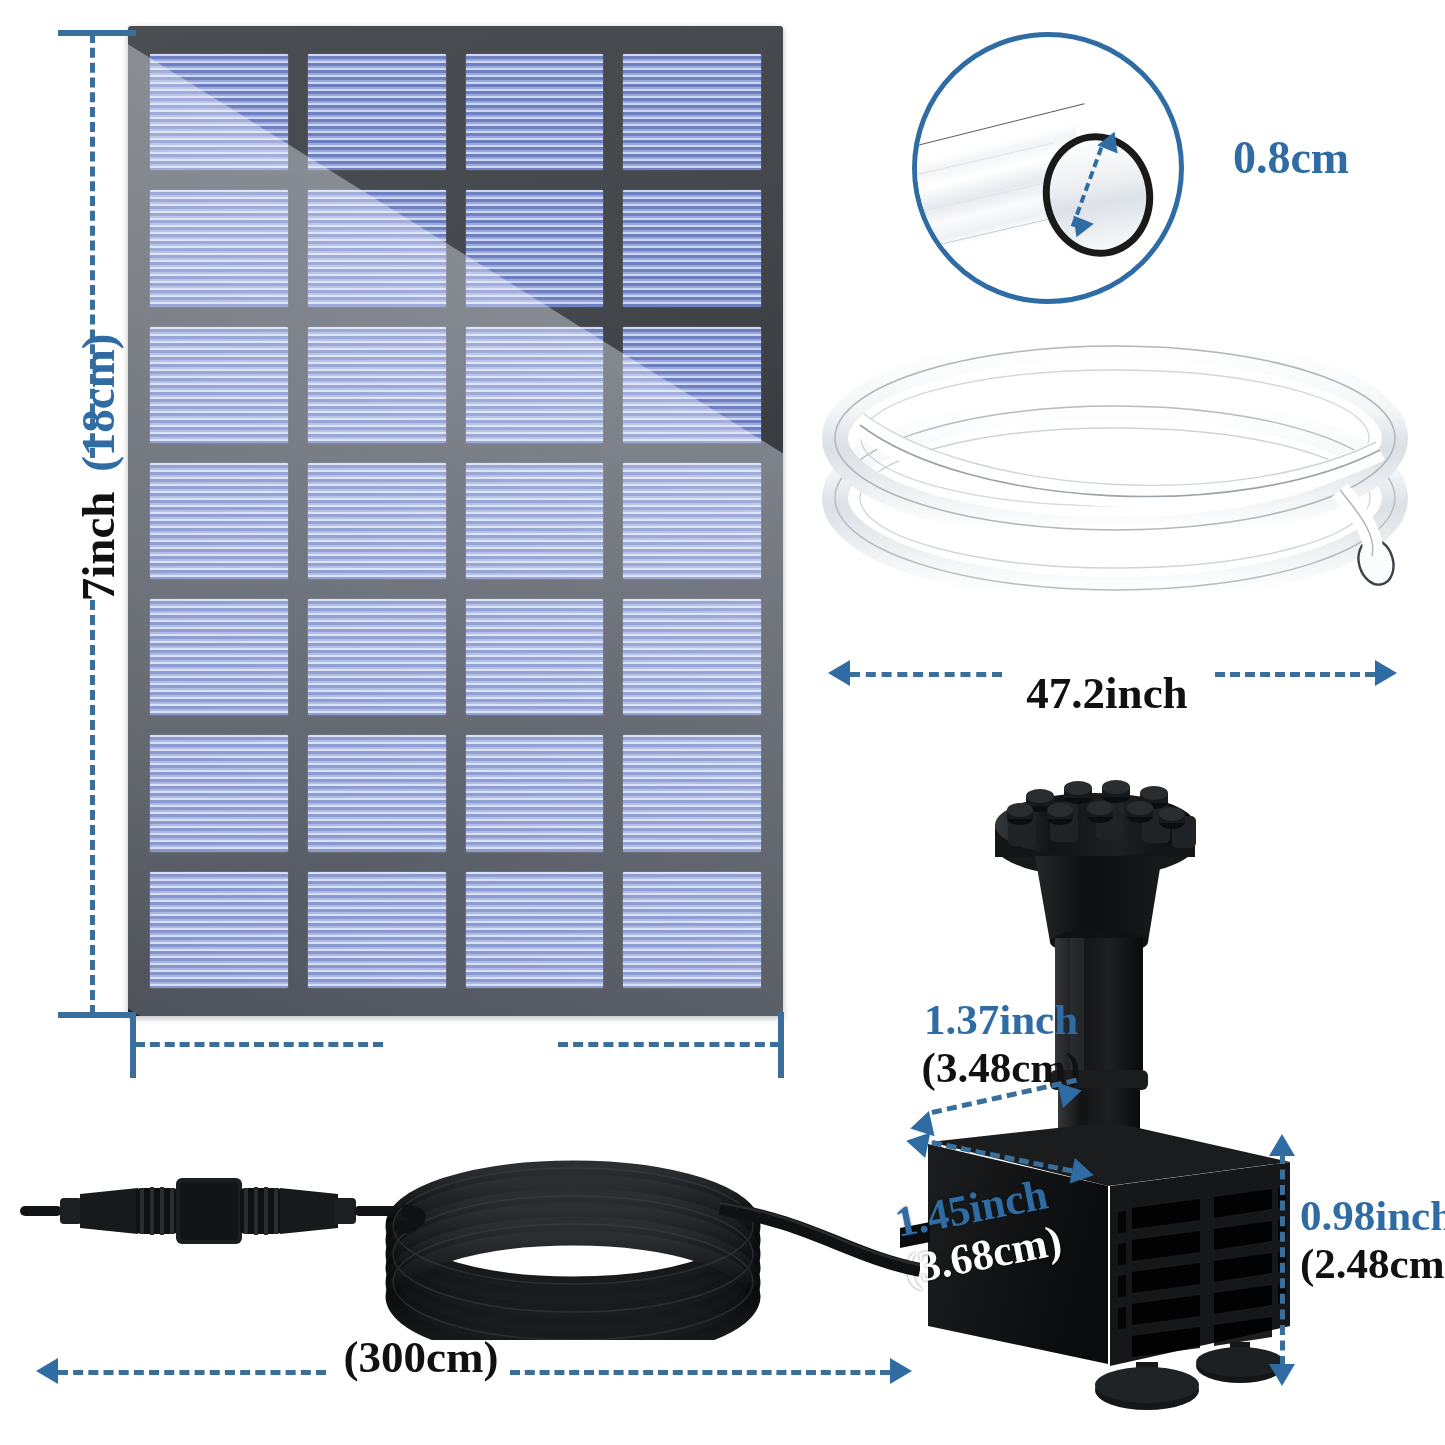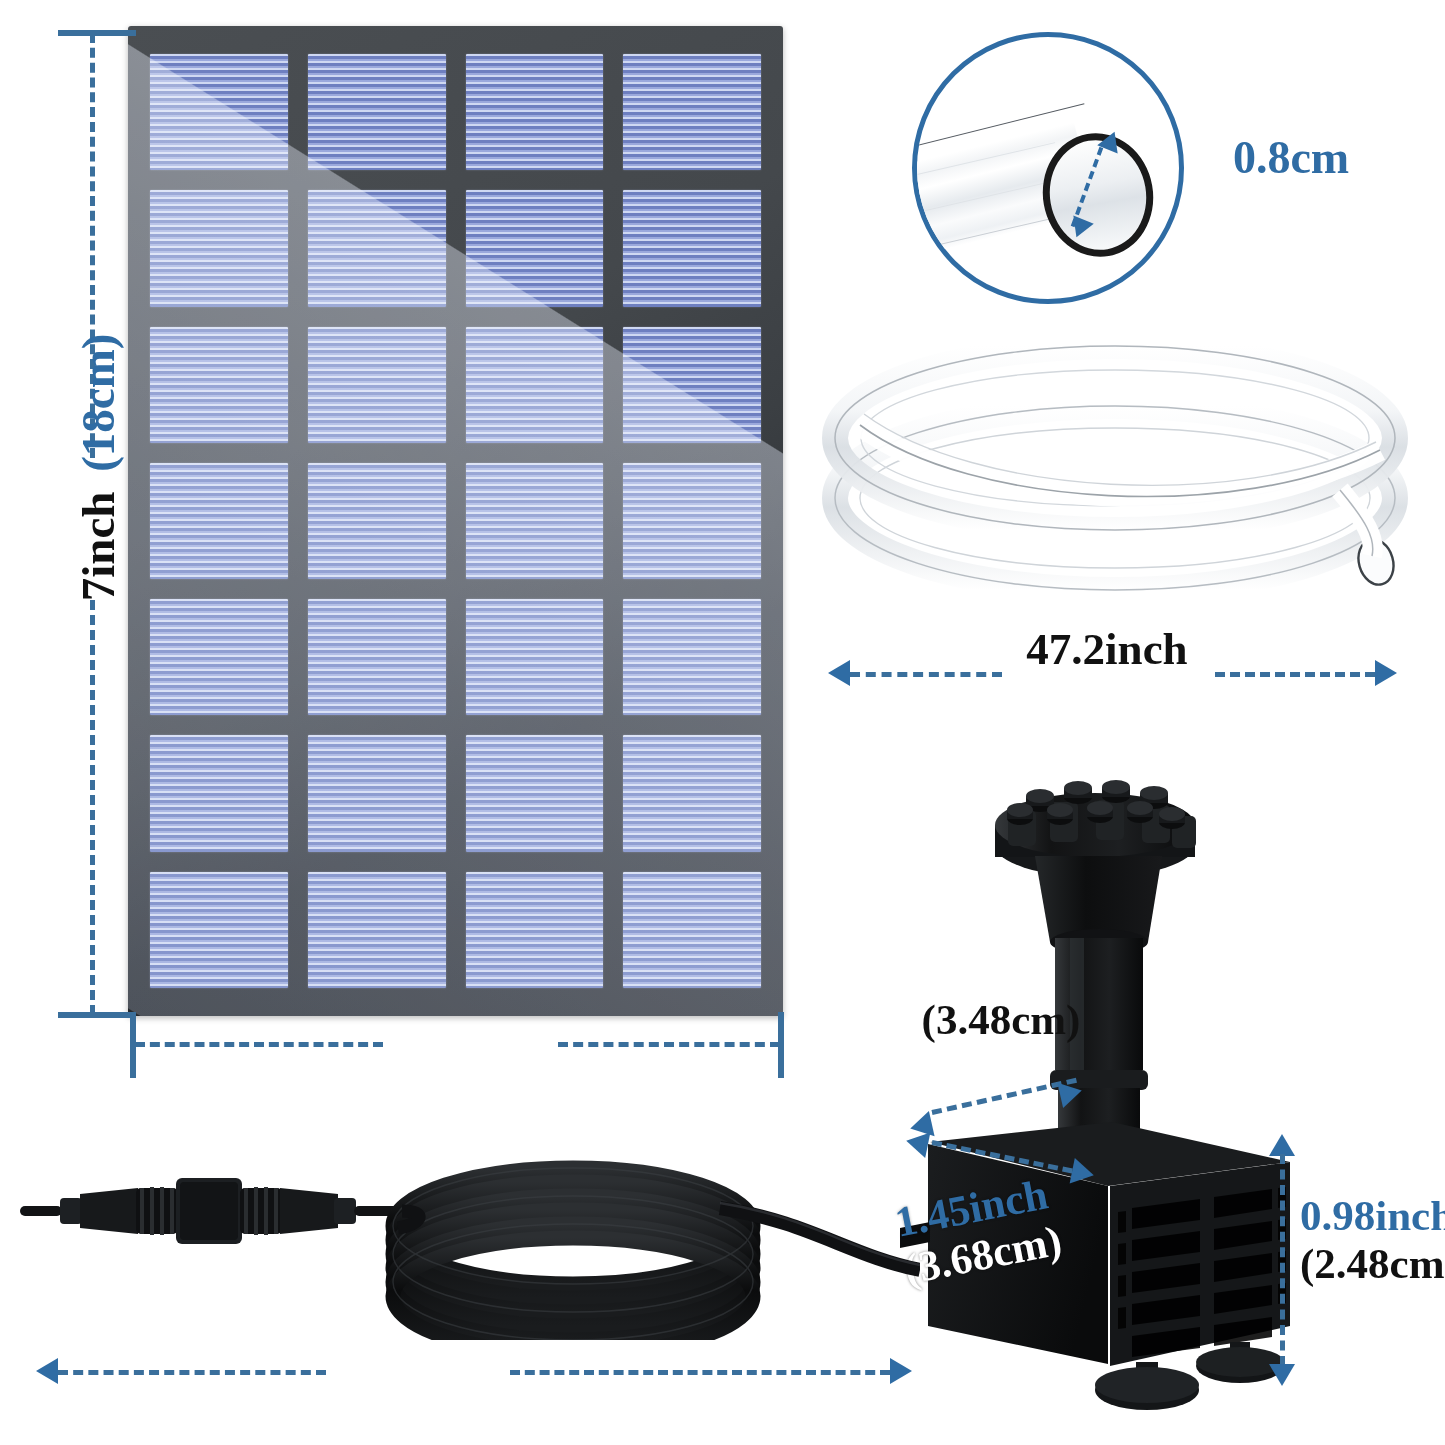--- a/index.html
+++ b/index.html
@@ -173,21 +173,21 @@
       <path d="M 520 160 C 545 190, 556 208, 552 226" fill="none" stroke="#ffffff" stroke-width="20"></path>
       <path d="M 520 160 C 545 190, 556 208, 552 226" fill="none" stroke="#b0b6bc" stroke-width="1.5"></path>
     </svg>
   </div>
 
   <div class="abs">
     <div class="arrow arr-left" style="left:828px;top:660px;"></div>
     <div class="abs hline" style="left:850px;top:672px;width:152px;"></div>
     <div class="abs hline" style="left:1215px;top:672px;width:160px;"></div>
     <div class="arrow arr-right" style="left:1375px;top:660px;"></div>
-    <div class="abs dimtxt" style="left:1000px;top:624px;width:214px;font-size:45px;">
+    <div class="abs dimtxt" style="left:1000px;top:668px;width:214px;font-size:45px;">
       <div class="black">47.2inch</div>
     </div>
   </div>
 
   <div id="pump" class="abs">
     <svg width="400" height="640" viewBox="0 0 400 640">
       <defs>
         <linearGradient id="blk" x1="0" y1="0" x2="1" y2="0">
           <stop offset="0%" stop-color="#35383b"></stop>
           <stop offset="28%" stop-color="#121314"></stop>
@@ -291,20 +291,21 @@
       <rect x="330" y="572" width="20" height="22" fill="#141618"></rect>
       <ellipse cx="340" cy="596" rx="44" ry="17" fill="#131517"></ellipse>
       <ellipse cx="340" cy="592" rx="44" ry="15" fill="#1d2022"></ellipse>
 
       <path d="M 0 458 L 30 452 L 30 472 L 0 478 Z" fill="#0c0d0e"></path>
     </svg>
   </div>
 
   <div class="abs">
     <div class="abs dimtxt" style="left:886px;top:996px;width:230px;font-size:43px;">
+      <div class="blue">1.37inch</div>
       <div class="black">(3.48cm)</div>
     </div>
     <div class="abs hline" style="left:932px;top:1110px;width:148px;transform:rotate(-12.6deg);transform-origin:left center;border-top-width:5px;"></div>
     <div class="arrow arr-left" style="left:910px;top:1113px;transform:rotate(-12.6deg);"></div>
     <div class="arrow arr-right" style="left:1060px;top:1080px;transform:rotate(-12.6deg);"></div>
   </div>
 
   <div class="abs">
     <div class="abs hline" style="left:932px;top:1140px;width:158px;transform:rotate(11.5deg);transform-origin:left center;border-top-width:5px;"></div>
     <div class="arrow arr-left" style="left:906px;top:1130px;transform:rotate(11.5deg);"></div>
@@ -381,16 +382,17 @@
       <path d="M 382 81 C 410 81, 400 95, 378 98" fill="none" stroke="#101113" stroke-width="13"></path>
     </svg>
   </div>
 
   <div class="abs">
     <div class="arrow arr-left" style="left:36px;top:1358px;"></div>
     <div class="abs hline" style="left:58px;top:1370px;width:268px;"></div>
     <div class="abs hline" style="left:510px;top:1370px;width:380px;"></div>
     <div class="arrow arr-right" style="left:890px;top:1358px;"></div>
     <div class="abs dimtxt" style="left:332px;top:1332px;width:178px;font-size:45px;">
+      <div class="black">(300cm)</div>
     </div>
   </div>
 
 </div>
 
 </body></html>

